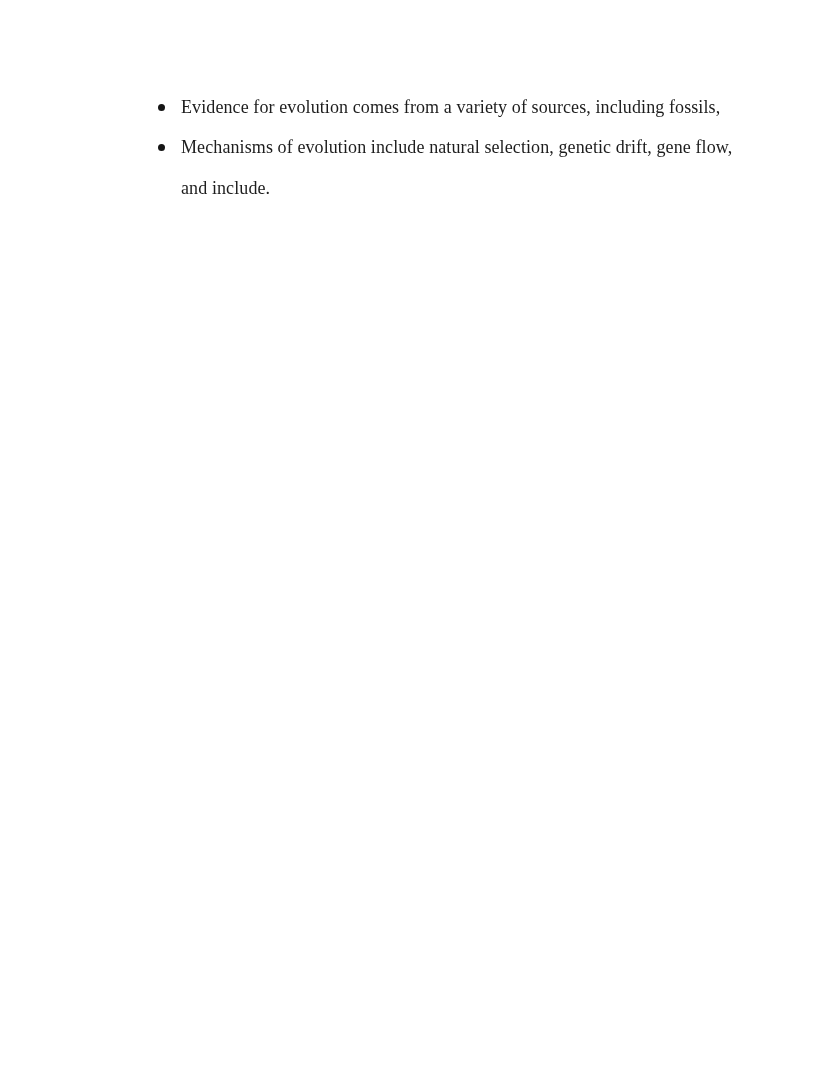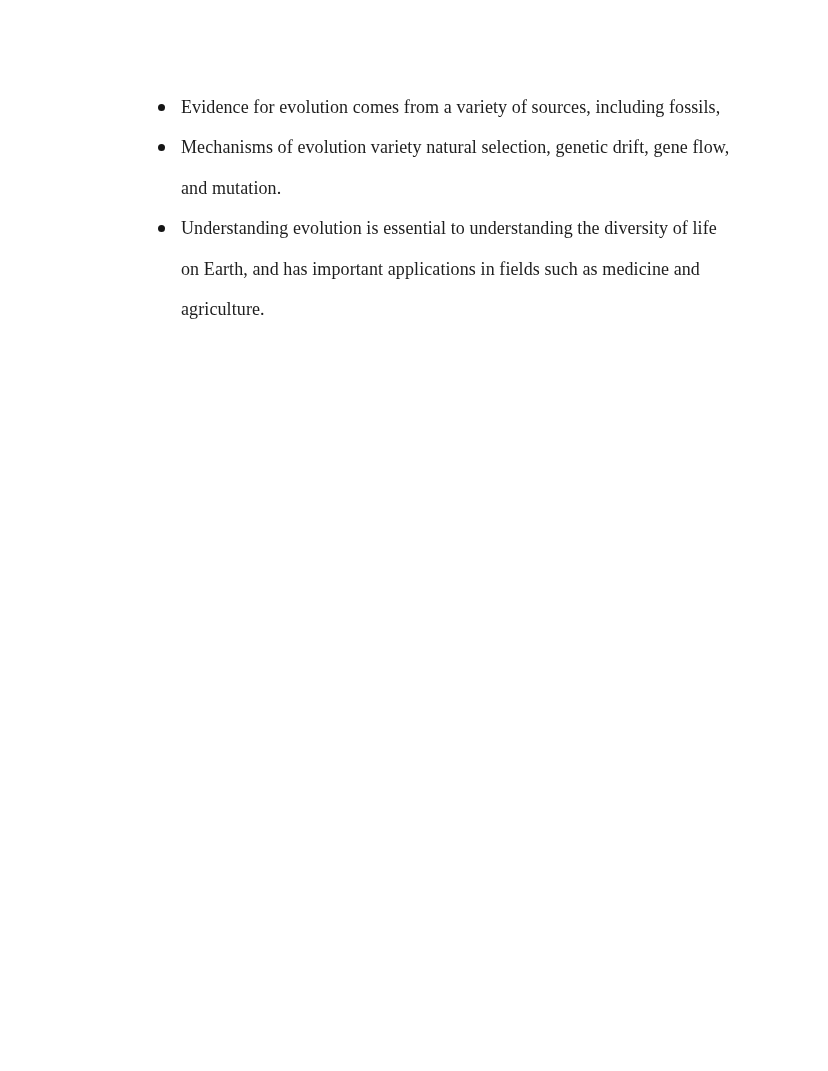--- a/index.html
+++ b/index.html
@@ -53,26 +53,20 @@
 <div class="page">
   <ul class="bullet-list">
 
     <li class="bullet-item">
       <span class="bullet-dot"></span>
       <span class="text-line">Evidence for evolution comes from a variety of sources, including fossils,</span>
     </li>
 
     <li class="bullet-item">
       <span class="bullet-dot"></span>
-      <span class="text-line">Mechanisms of evolution variety natural selection, genetic drift, gene flow,</span>
-      <span class="text-line">and mutation.</span>
+      <span class="text-line">Mechanisms of evolution include natural selection, genetic drift, gene flow,</span>
+      <span class="text-line">and include.</span>
     </li>
 
 
-    <li class="bullet-item">
-      <span class="bullet-dot"></span>
-      <span class="text-line">Understanding evolution is essential to understanding the diversity of life</span>
-      <span class="text-line">on Earth, and has important applications in fields such as medicine and</span>
-      <span class="text-line">agriculture.</span>
-    </li>
 
   </ul>
 </div>
 
 </body></html>

